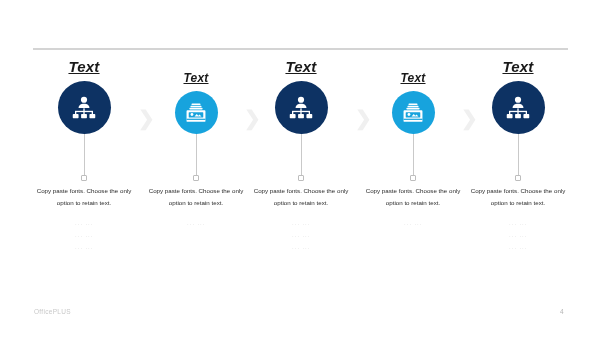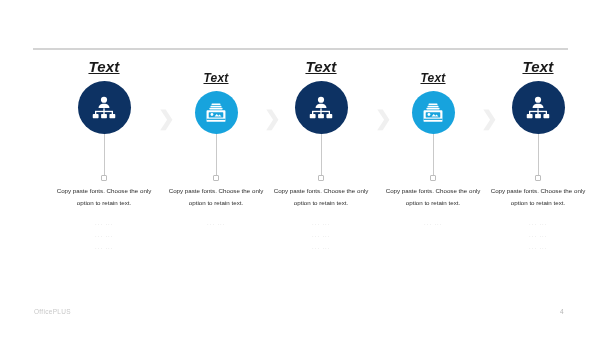--- a/index.html
+++ b/index.html
@@ -24,21 +24,21 @@
     left: 33px;
     top: 48px;
     width: 535px;
     height: 2px;
     background: #d4d4d4;
   }
 
   
   .process-row {
     position: absolute;
-    left: 48px;
+    left: 28px;
     top: 55px;
     width: 535px;
     height: 240px;
   }
 
   .step {
     position: absolute;
     top: 0;
     width: 112px;
     text-align: center;

